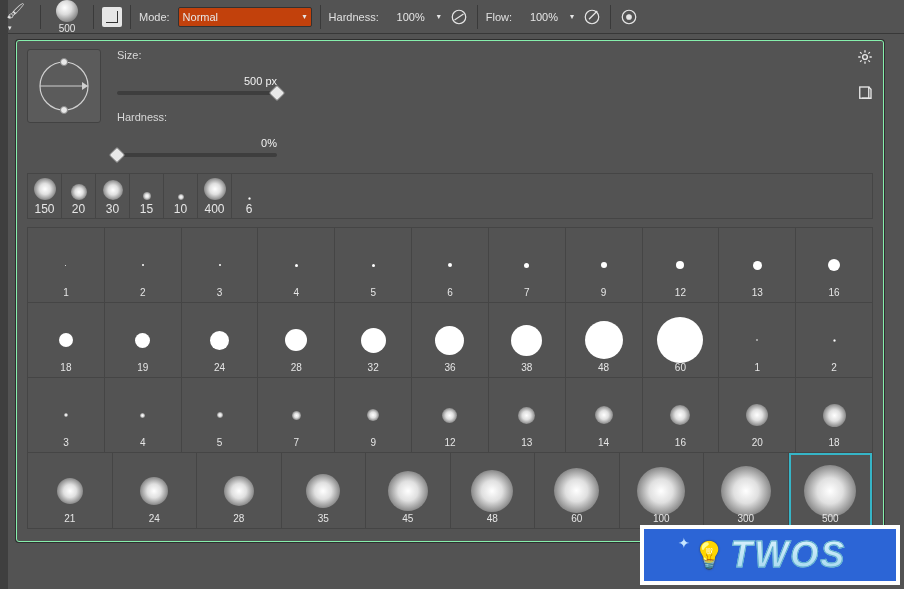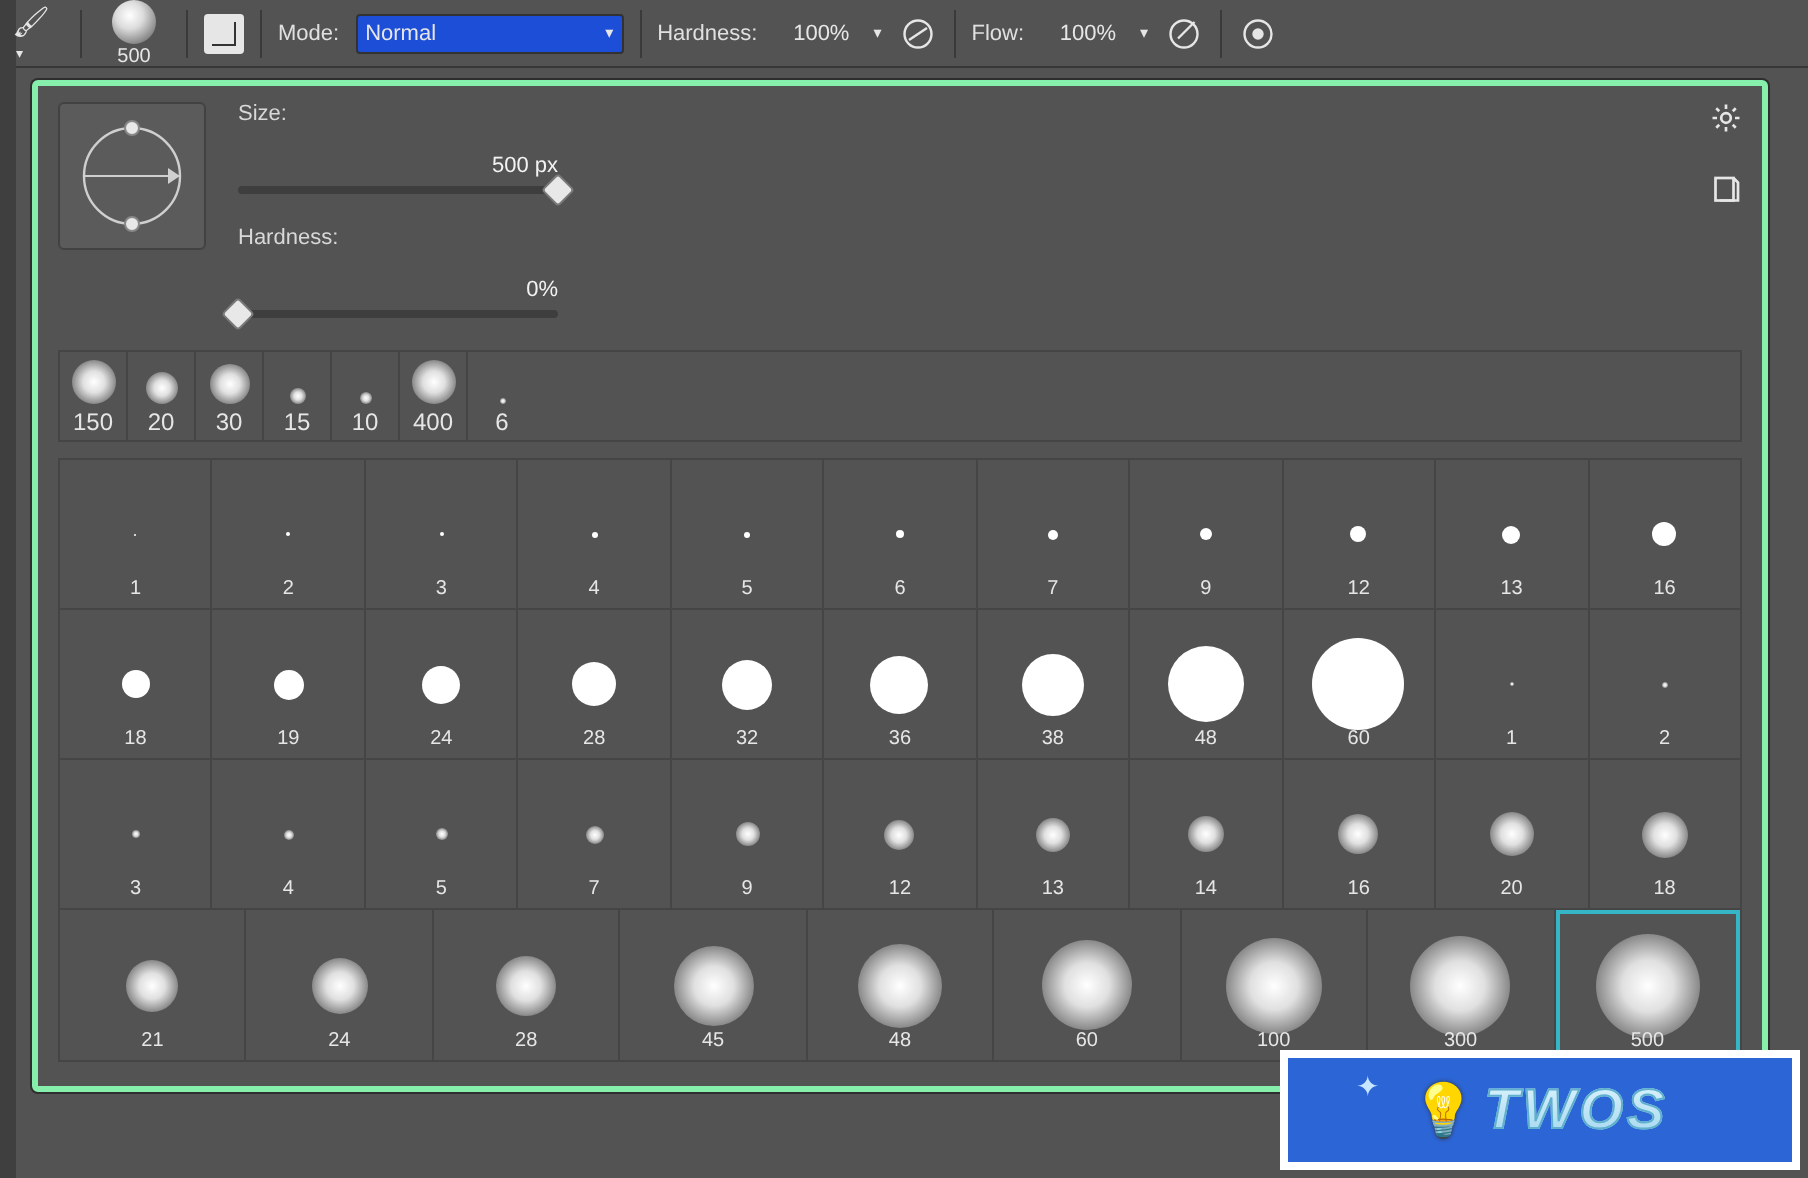--- a/index.html
+++ b/index.html
@@ -13,28 +13,28 @@
 .mini-arrow { font-size:7px; color:#e6e6e6; margin-left:2px; }
 
 .brush-preview-top { width:36px; text-align:center; }
 .brush-preview-top .ball { margin:0 auto; width:22px; height:22px; border-radius:50%; background: radial-gradient(circle at 40% 35%, #ffffff 0%, #dcdcdc 35%, #7a7a7a 80%, #555 100%); }
 .brush-preview-top .lbl { font-size:10px; text-align:center; color:#e6e6e6; margin-top:1px; }
 
 .toggle-panel { width:20px; height:20px; background:#e6e6e6; border-radius:2px; position:relative; }
 .toggle-panel::after { content:""; position:absolute; inset:4px; border:1px solid #333; border-left:none; border-top:none; }
 
 .optlabel { color:#e0e0e0; }
-.mode-select { width:134px; height:20px; background:#1d4ed8; border:1px solid #323232; color:#e6e6e6; border-radius:2px; padding:0 4px; display:flex; align-items:center; justify-content:space-between;gap:40px; }
+.mode-select { width:134px; height:20px; background:#c2410c; border:1px solid #323232; color:#e6e6e6; border-radius:2px; padding:0 4px; display:flex; align-items:center; justify-content:space-between;gap:40px; }
 .pct-field { width:42px; height:20px; line-height:20px; text-align:right; padding-right:4px; background:transparent; color:#e6e6e6; }
 .chev-down { font-size:8px; color:#e6e6e6; }
 .iconbtn { width:20px; height:20px; color:#e6e6e6; display:flex; align-items:center; justify-content:center; }
 .iconbtn svg { width:18px; height:18px; }
 
 
-.popover { position:absolute; top:40px; left:16px; right:20px; background:#535353; border:3px solid #86efac; border-radius:3px; box-shadow:0 0 0 1px #2e2e2e; padding:8px 10px 12px 10px; }
+.popover { position:absolute; top:40px; left:16px; right:20px; background:#535353; border:1px solid #86efac; border-radius:3px; box-shadow:0 0 0 1px #2e2e2e; padding:8px 10px 12px 10px; }
 .pop-icons { position:absolute; top:6px; right:8px; display:flex; flex-direction:column; gap:16px; align-items:center; }
 
 .top-settings { display:flex; gap:16px; align-items:flex-start; }
 
 
 .angle-widget { width:74px; height:74px; background:#5b5b5b; border:1px solid #424242; border-radius:3px; display:flex; align-items:center; justify-content:center; position:relative; }
 .angle-widget svg { width:62px; height:62px; }
 
 .sliders { flex:0 0 160px; }
 .slider-row { margin-bottom:6px; }
@@ -61,21 +61,21 @@
 
 
 .tip { border-radius:50%; }
 .tip.hard { background:#fff; }
 .tip.soft { background: radial-gradient(circle, #ffffff 0%, #e0e0e0 35%, #8a8a8a 70%, rgba(90,90,90,0) 100%); }
 
 
 .twos { position:absolute; right:4px; bottom:4px; height:60px; width:260px; background:#2c65d6; border:4px solid #ffffff; display:flex; align-items:center; justify-content:center; gap:4px; }
 .twos .bulb { color:#ffe05a; font-size:26px; text-shadow:0 0 2px #333; }
 .twos .glare { color:#c7e6ff; font-size:14px; position:absolute; left:34px; top:6px; }
-.twos .txt { font-family: "Arial Black", Impact, sans-serif; font-weight:900; font-style:italic; letter-spacing:2px; font-size:28px; background:linear-gradient(#dff4ff,#9fd5ee); -webkit-background-clip:text; color:transparent; -webkit-text-stroke:1px #5fb0cc; }
+.twos .txt { font-family: "Arial Black", Impact, sans-serif; font-weight:900; font-style:italic; letter-spacing:2px; font-size:36px; background:linear-gradient(#dff4ff,#9fd5ee); -webkit-background-clip:text; color:transparent; -webkit-text-stroke:1px #5fb0cc; }
 
 
 .left-edge { position:absolute; left:0; top:0; bottom:0; width:8px; background:#3f3f3f; }
 </style>
 </head>
 <body>
 
 <div class="left-edge"></div>
 
 <div class="optbar">
@@ -361,20 +361,24 @@
         </div>
         <div class="grid-cell">
           <div class="tip soft" style="width: 28px; height: 28px;"></div>
           <span class="lbl">24</span>
         </div>
         <div class="grid-cell">
           <div class="tip soft" style="width: 30px; height: 30px;"></div>
           <span class="lbl">28</span>
         </div>
         <div class="grid-cell">
+          <div class="tip soft" style="width: 34px; height: 34px;"></div>
+          <span class="lbl">35</span>
+        </div>
+        <div class="grid-cell">
           <div class="tip soft" style="width: 40px; height: 40px;"></div>
           <span class="lbl">45</span>
         </div>
         <div class="grid-cell">
           <div class="tip soft" style="width: 42px; height: 42px;"></div>
           <span class="lbl">48</span>
         </div>
         <div class="grid-cell">
           <div class="tip soft" style="width: 45px; height: 45px;"></div>
           <span class="lbl">60</span>

